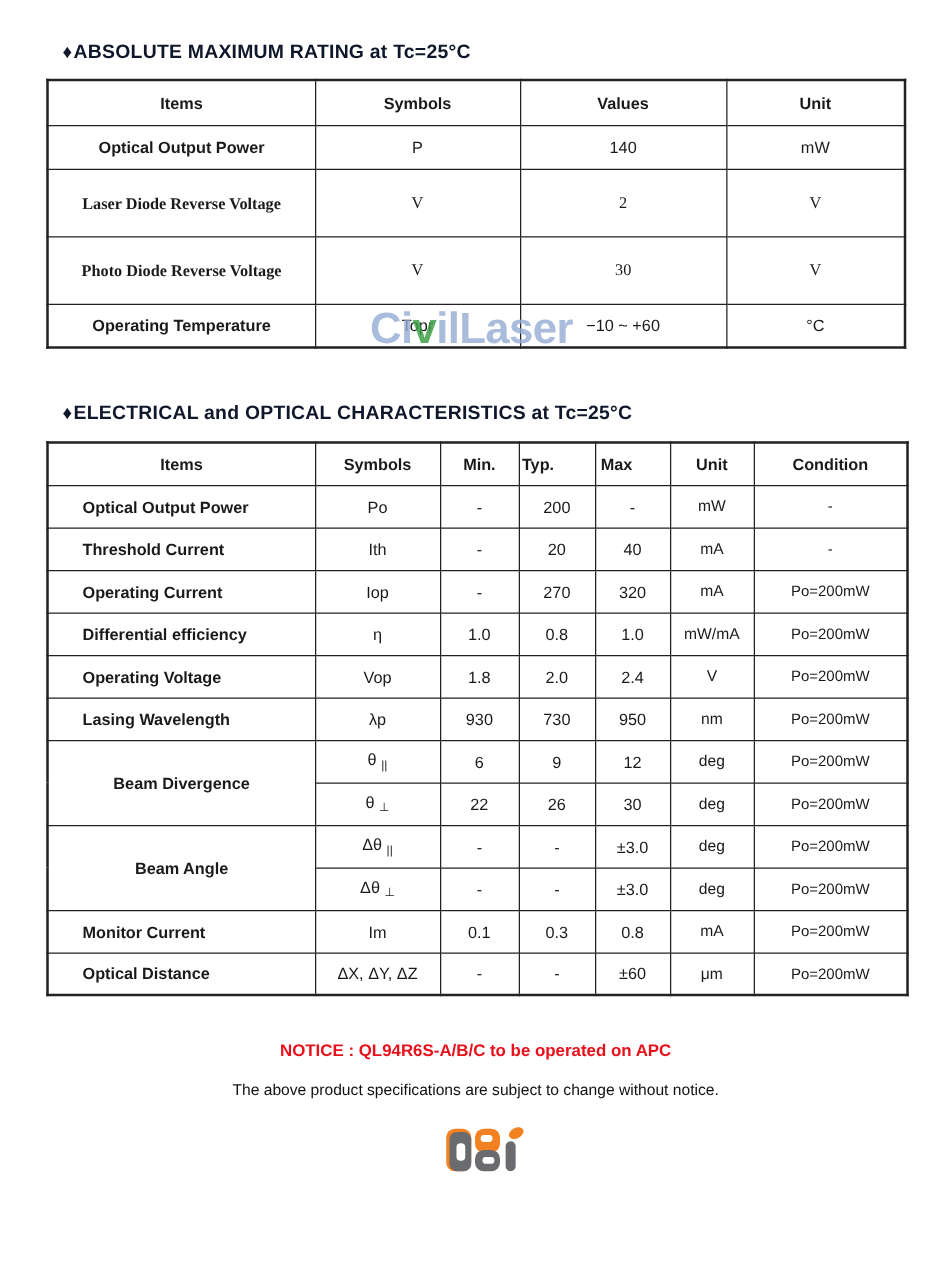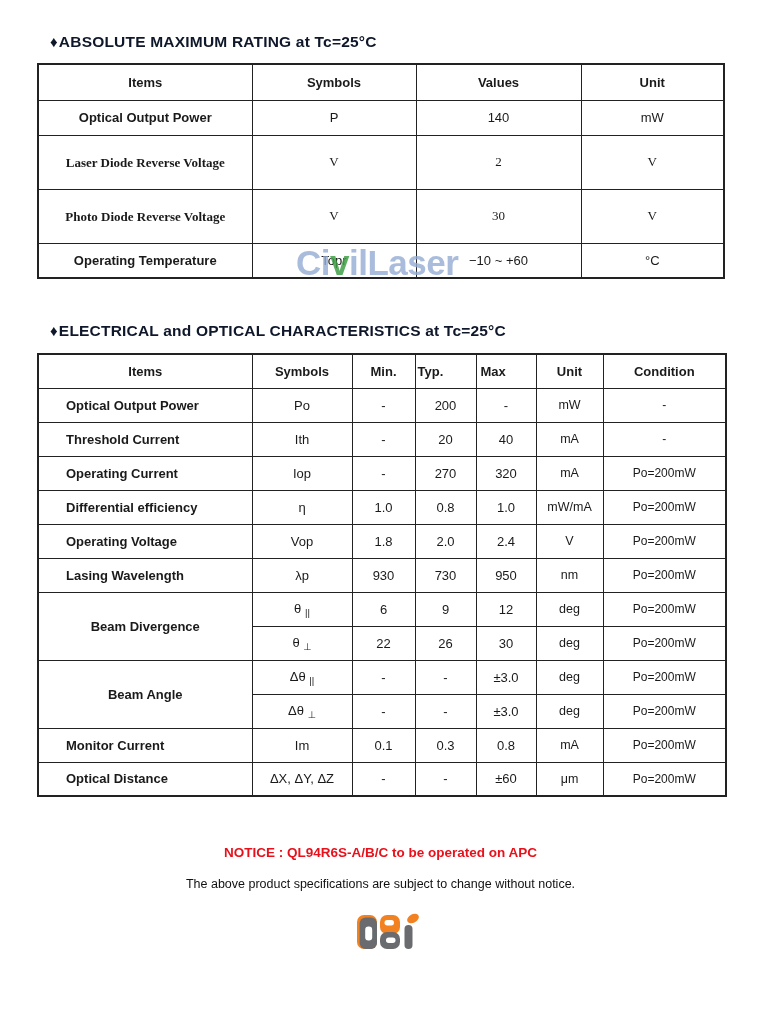--- a/index.html
+++ b/index.html
@@ -50,21 +50,21 @@
   .t2 tr { height: 34px; }
   .t2 .item-cell { text-align: left; padding-left: 27px; }
   .t2 .item-center { text-align: center; padding-left: 2px; margin-top: 44px; }
   .t2 .cond-cell { font-size: 12px; }
   .t2 .unit-cell { font-size: 12.5px; }
   .th-typ { text-align: left; padding-right: 3px; }
   .th-max { text-align: left; padding-left: 4px; }
   .sym-sub { font-size: 9.5px; vertical-align: -3px; }
 
   .notice {
-    margin: 48px 0 0 0;
+    margin: 36px 0 0 0;
     text-align: center;
     font-size: 13.5px; font-weight: bold;
     color: #e8101a;
   }
   .disclaimer {
     margin: 17px 0 0 0;
     text-align: center;
     font-size: 12.5px; font-weight: normal;
     color: #111;
   }

